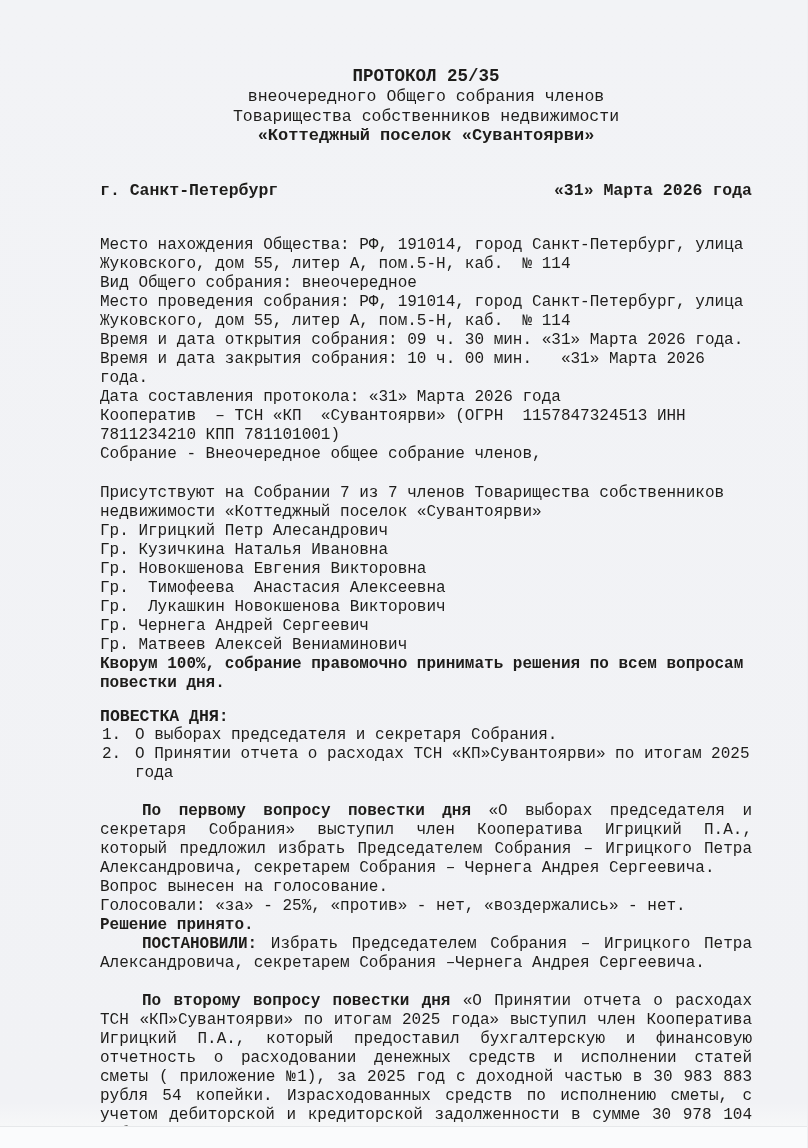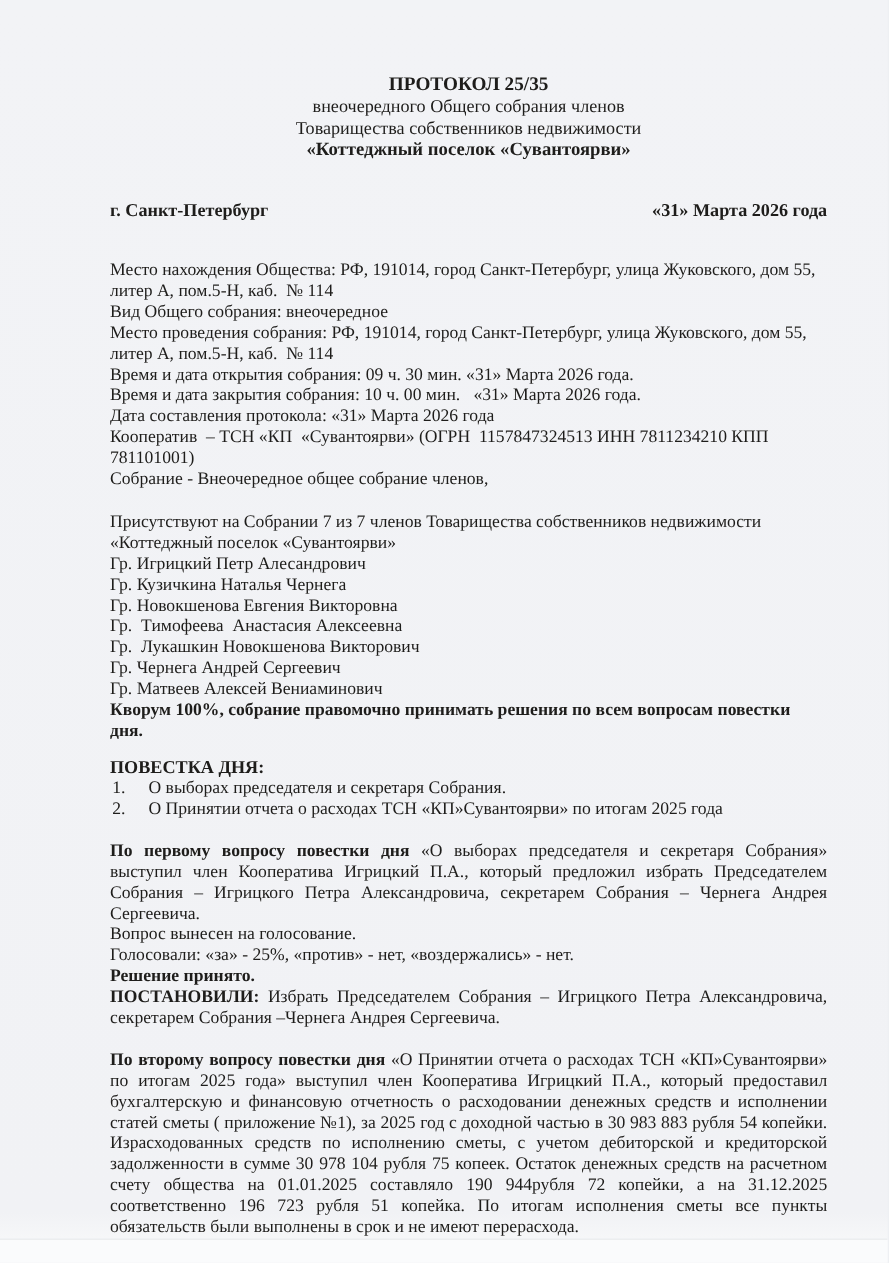--- a/index.html
+++ b/index.html
@@ -8,20 +8,21 @@
     background: #eef0f3;
     font-family: "Liberation Serif", "DejaVu Serif", serif;
     color: #1e1d1b;
     -webkit-font-smoothing: antialiased;
   }
   .page {
     position: relative;
     width: 807px; height: 1148px;
     overflow: hidden;
     background: linear-gradient(180deg, #f2f3f6 0%, #f1f2f5 96%, #f6f7f8 98%);
+    font-family: Liberation Mono, monospace;
   }
   .scan-edge-bottom {
     position: absolute; left: 0; bottom: 0;
     width: 100%; height: 21px;
     background: #fafbfc;
     border-top: 1px solid #e6e8ea;
   }
   .content {
     position: absolute;
     left: 100px; top: 66px;
@@ -41,21 +42,21 @@
   .details { margin-top: 36px; }
   .pre { white-space: pre-wrap; }
   .attendees { margin-top: 20px; }
   .quorum { font-weight: bold; }
   .agenda { margin-top: 14px; }
   .agenda-heading { font-weight: bold; font-size: 16.5px; }
   .agenda-item { display: flex; }
   .agenda-item .num { width: 33px; flex: 0 0 33px; padding-left: 2px; }
   .q-block { margin-top: 19px; }
   .just { text-align: justify; }
-  b.inline { font-weight: bold; }
+  b.inline { font-weight: bold; margin-left: 42px; }
   .bold-line { font-weight: bold; }
 </style>
 </head>
 <body>
 
 <div class="page">
 
   <div class="content">
 
     <div class="doc-header">
@@ -77,21 +78,21 @@
       <div class="pre">Время и дата открытия собрания: 09 ч. 30 мин. «31» Марта 2026 года.</div>
       <div class="pre">Время и дата закрытия собрания: 10 ч. 00 мин.   «31» Марта 2026 года.</div>
       <div class="pre">Дата составления протокола: «31» Марта 2026 года</div>
       <div class="pre">Кооператив  – ТСН «КП  «Сувантоярви» (ОГРН  1157847324513 ИНН 7811234210 КПП 781101001)</div>
       <div class="pre">Собрание - Внеочередное общее собрание членов,</div>
     </div>
 
     <div class="attendees">
       <div class="pre">Присутствуют на Собрании 7 из 7 членов Товарищества собственников недвижимости «Коттеджный поселок «Сувантоярви»</div>
       <div class="pre">Гр. Игрицкий Петр Алесандрович</div>
-      <div class="pre">Гр. Кузичкина Наталья Чернега</div>
+      <div class="pre">Гр. Кузичкина Наталья Ивановна</div>
       <div class="pre">Гр. Новокшенова Евгения Викторовна</div>
       <div class="pre">Гр.  Тимофеева  Анастасия Алексеевна</div>
       <div class="pre">Гр.  Лукашкин Новокшенова Викторович</div>
       <div class="pre">Гр. Чернега Андрей Сергеевич</div>
       <div class="pre">Гр. Матвеев Алексей Вениаминович</div>
       <div class="quorum">Кворум 100%, собрание правомочно принимать решения по всем вопросам повестки дня.</div>
     </div>
 
     <div class="agenda">
       <div class="agenda-heading">ПОВЕСТКА ДНЯ:</div>

